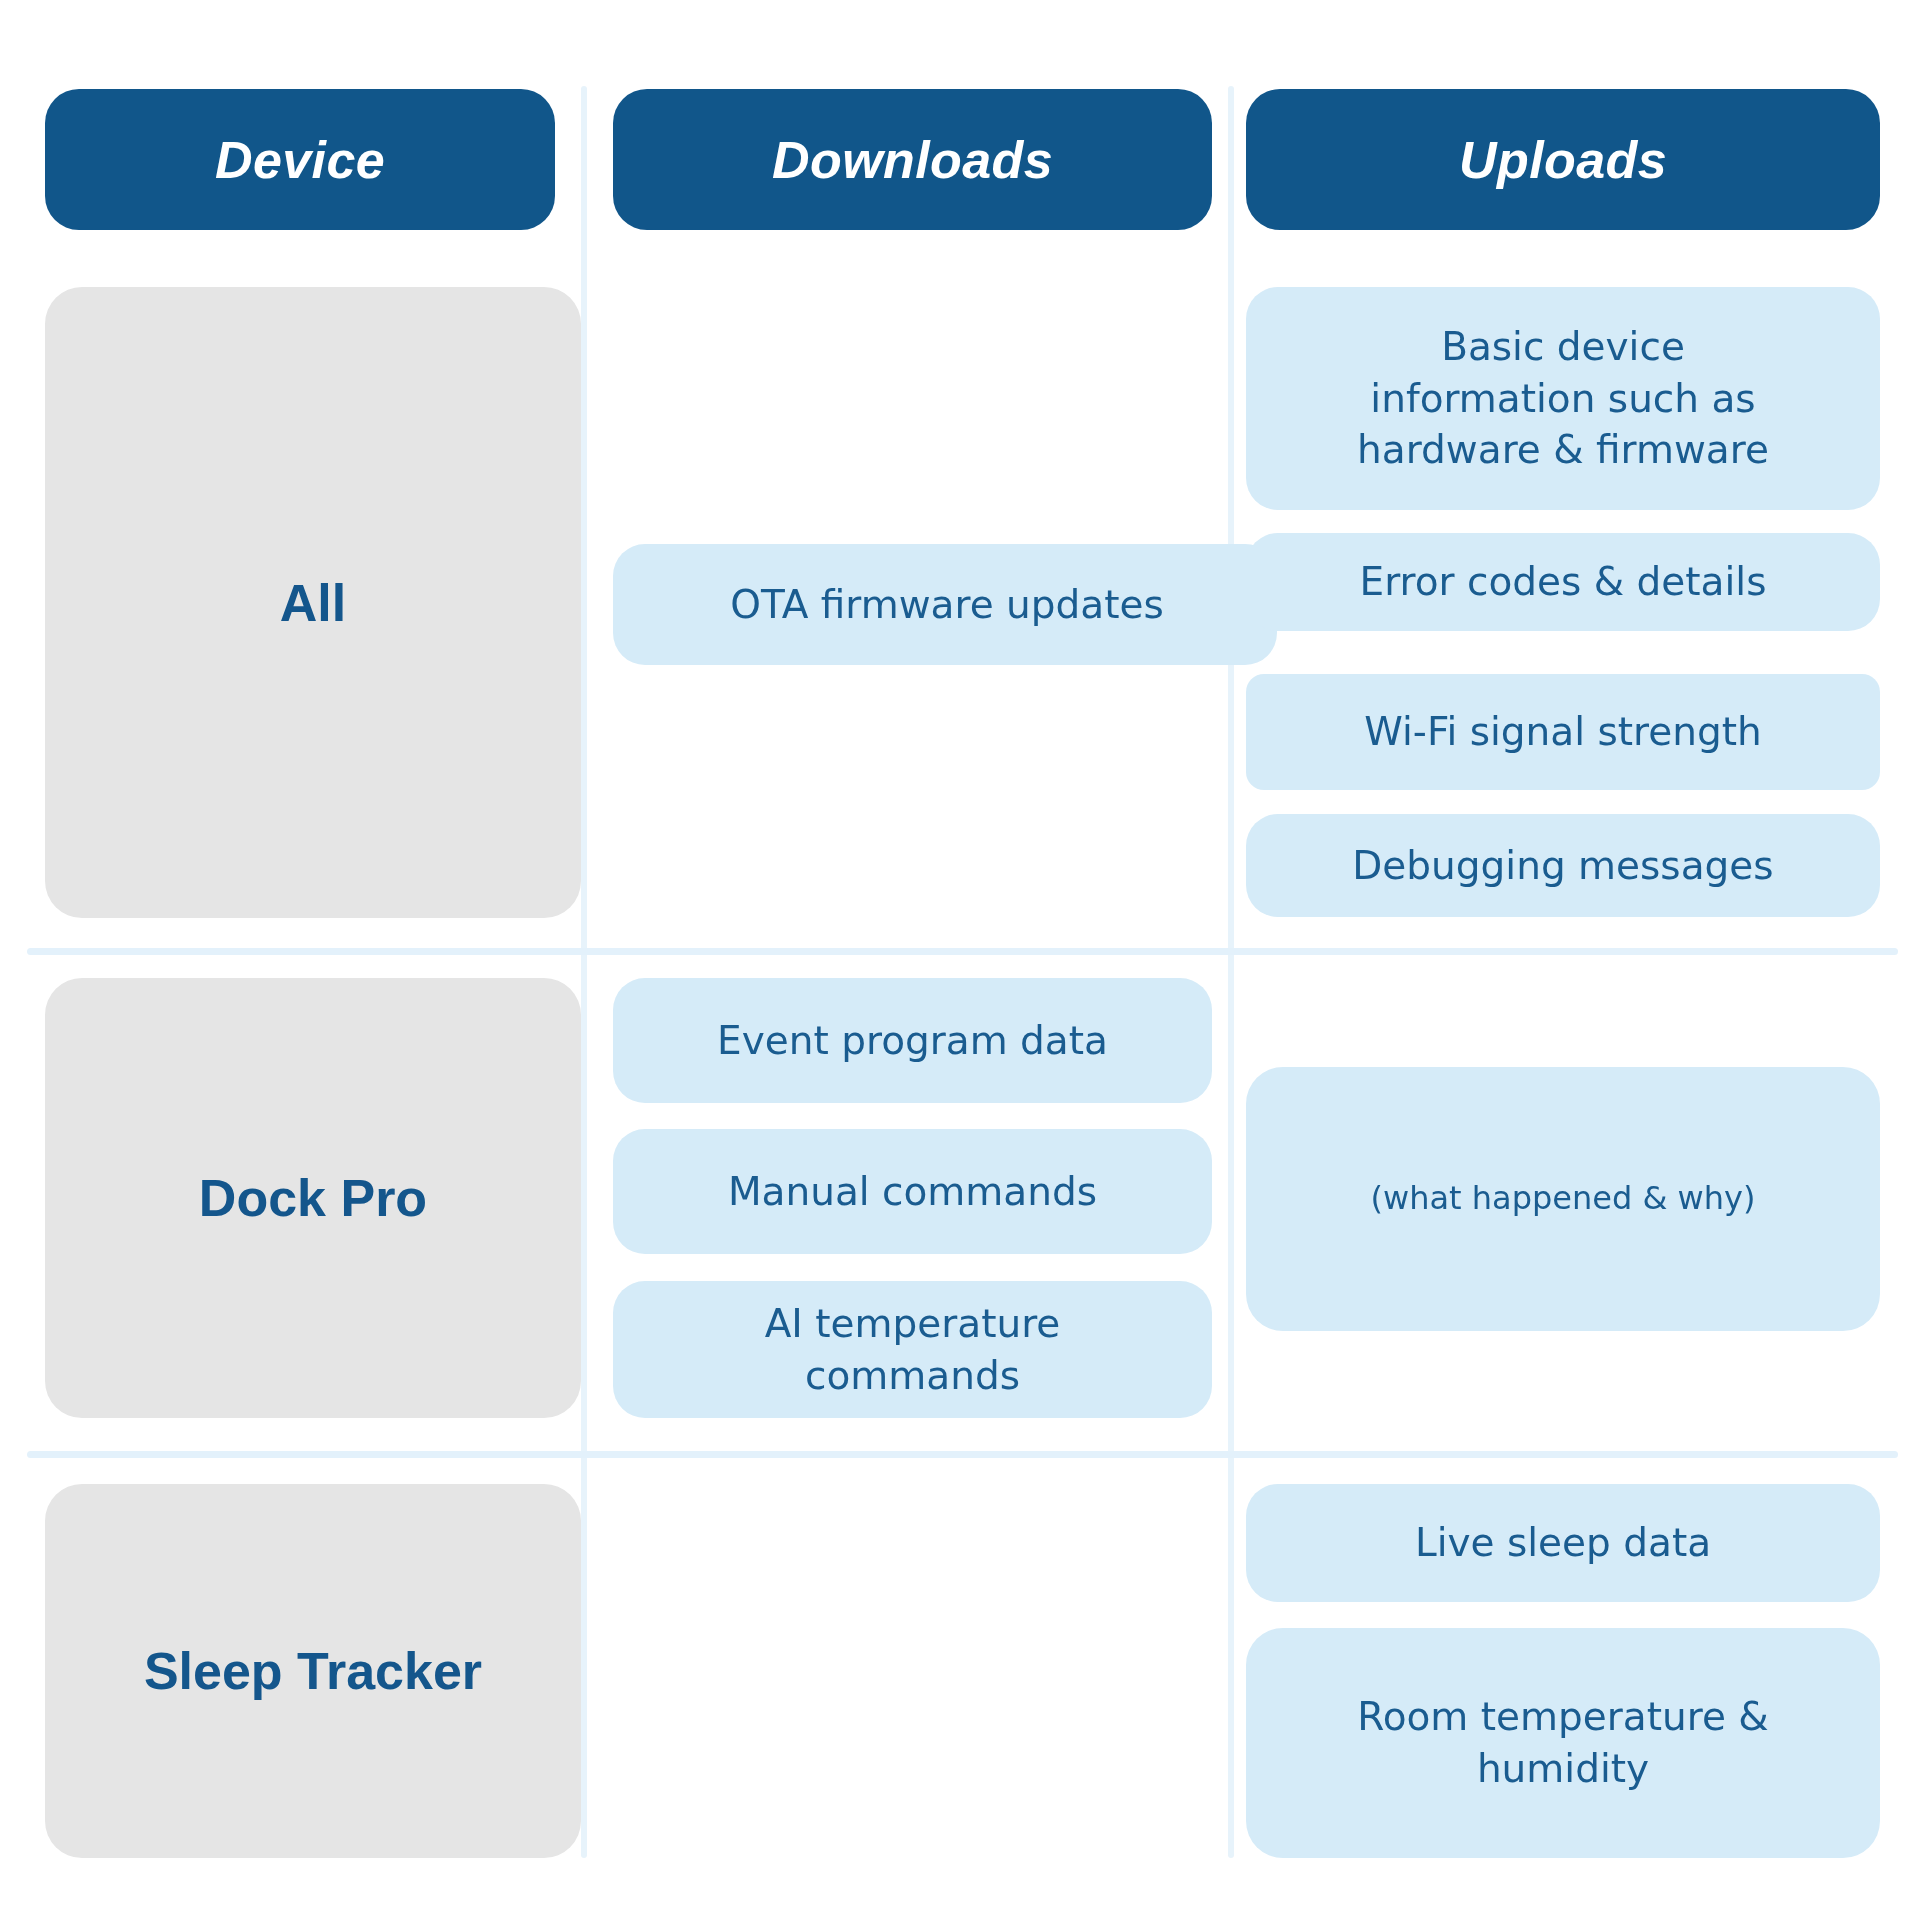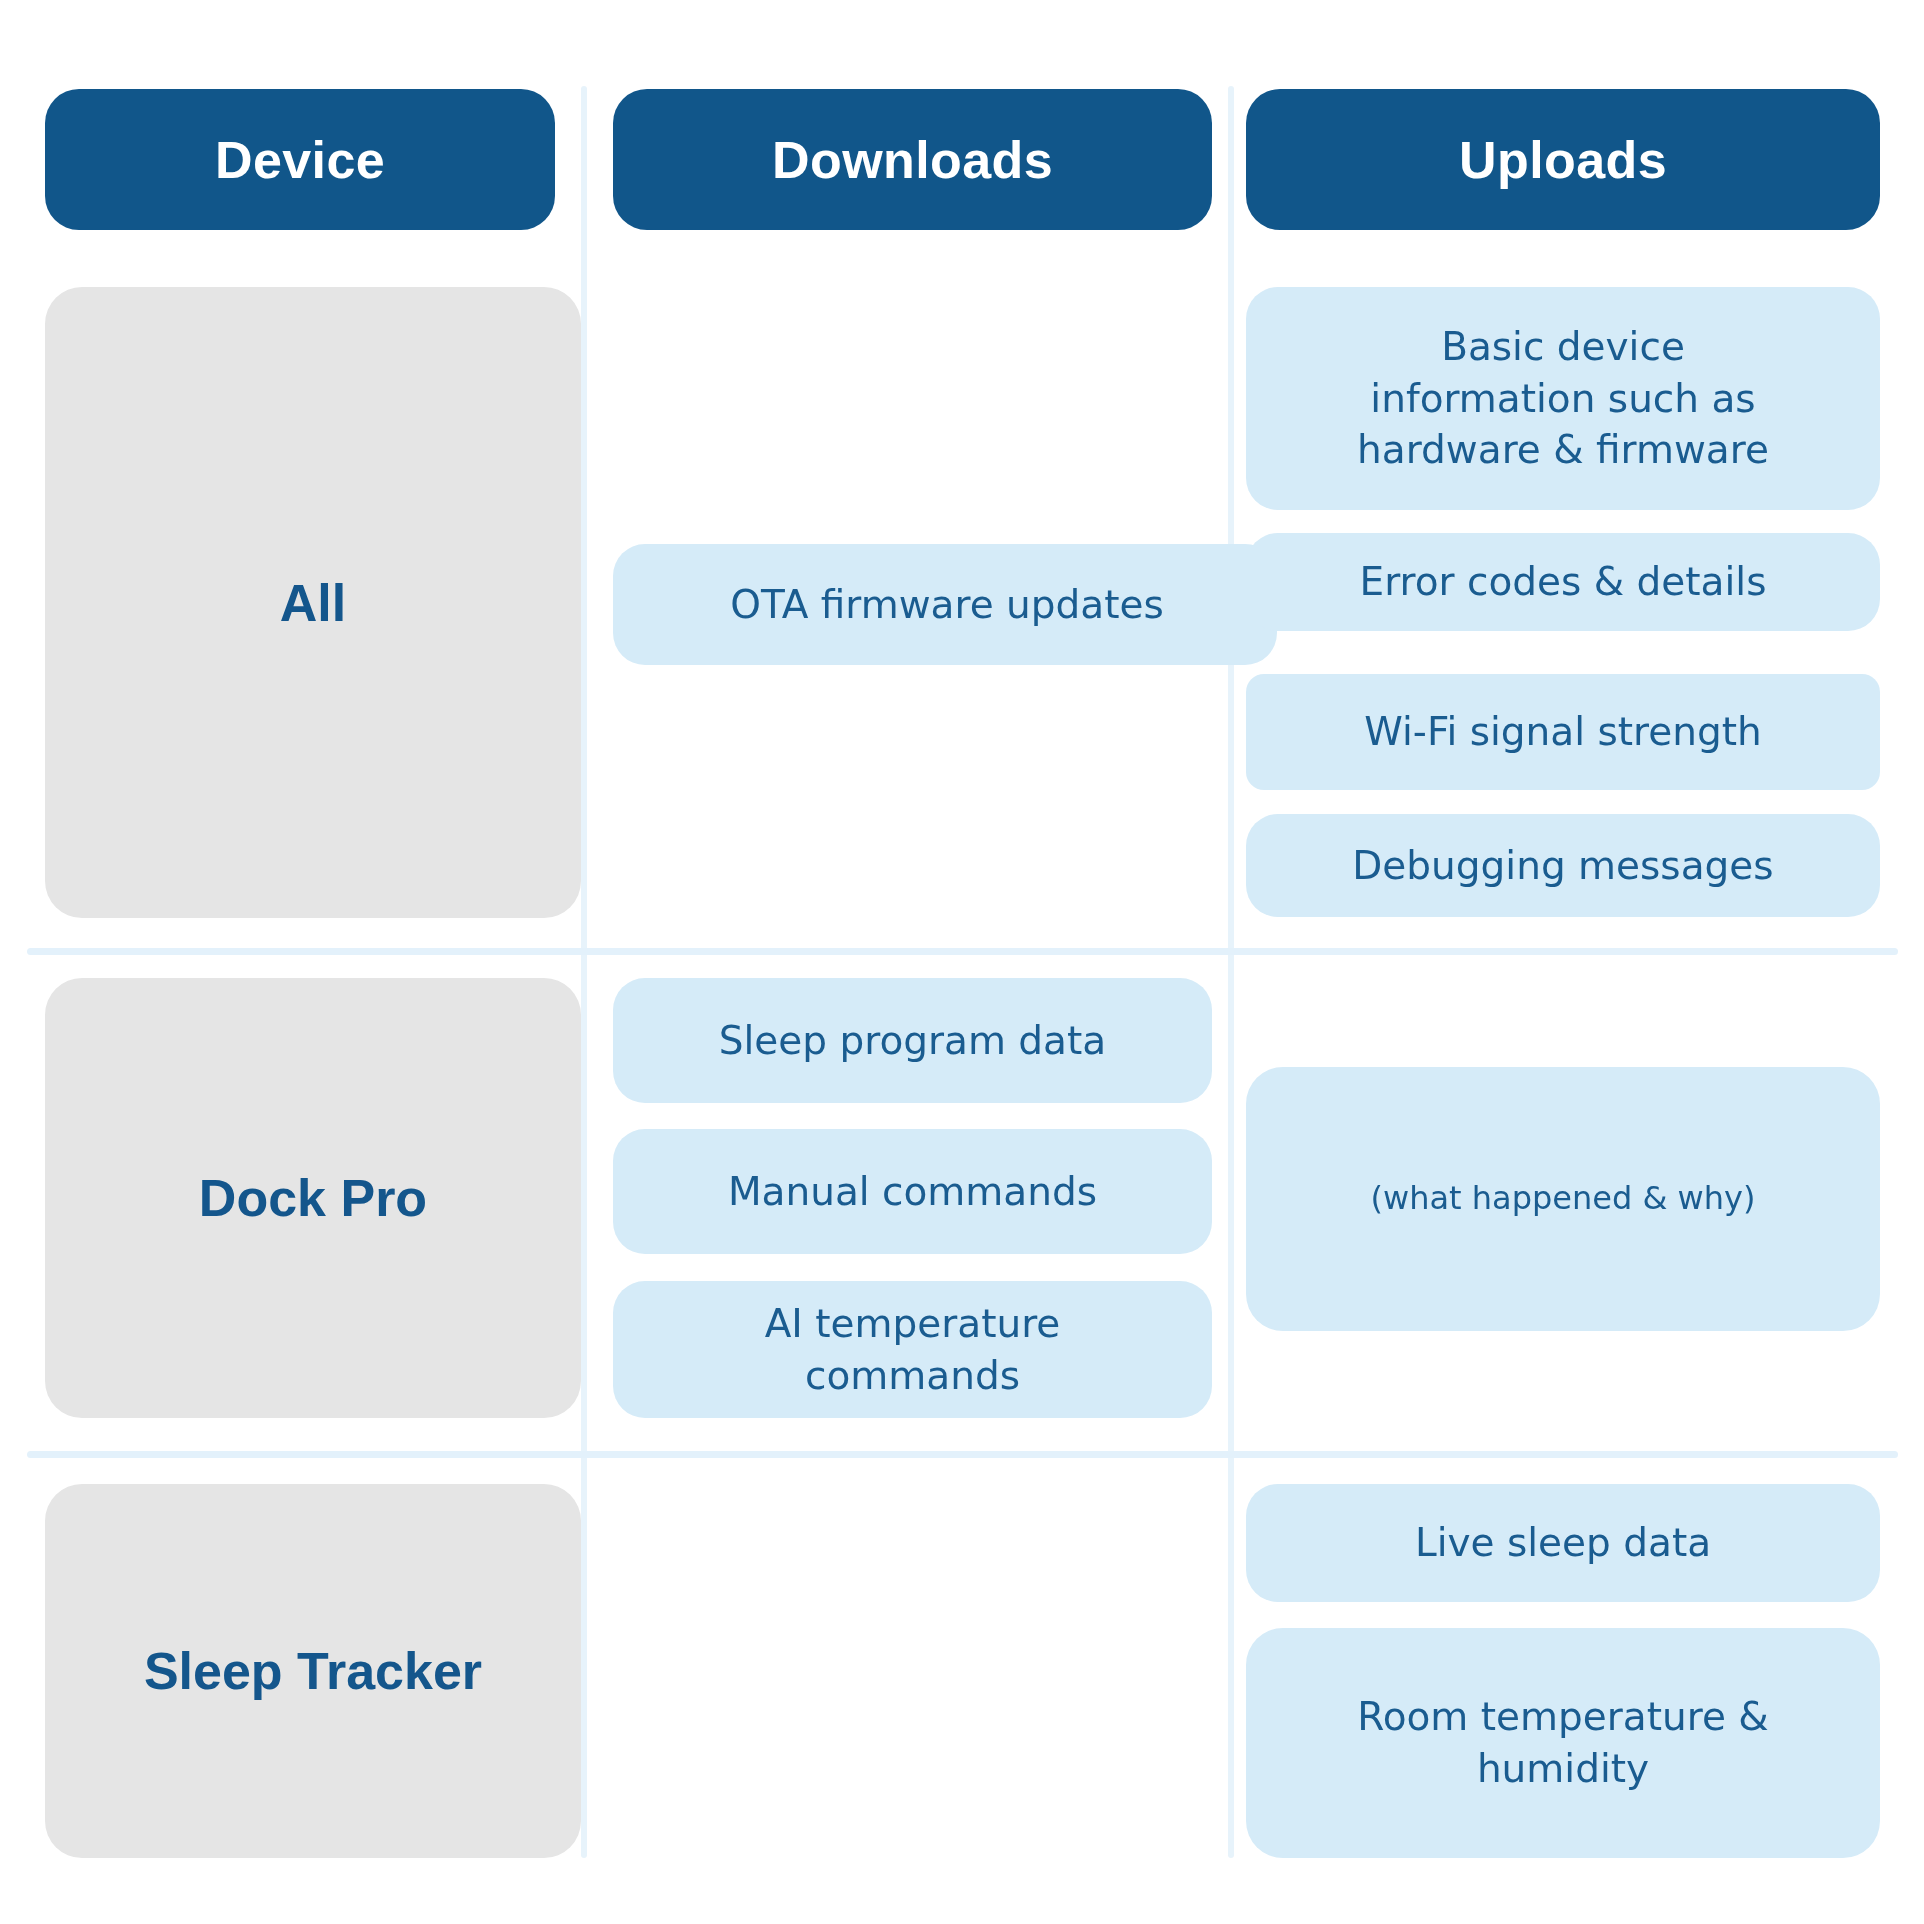--- a/index.html
+++ b/index.html
@@ -21,20 +21,21 @@
     background: #11568A;
     border-radius: 34px;
     color: #ffffff;
     display: flex;
     align-items: center;
     justify-content: center;
     font-family: "Liberation Sans", sans-serif;
     font-weight: bold;
     font-size: 52px;
     letter-spacing: 0.4px;
+    font-style: italic;
   }
   #hdr-device    { left: 45px;   width: 510px; }
   #hdr-downloads { left: 613px;  width: 599px; }
   #hdr-uploads   { left: 1246px; width: 634px; }
 
   
   .vdiv {
     position: absolute;
     top: 86px;
     height: 1772px;
@@ -127,21 +128,21 @@
   <div class="hdiv" id="hdiv-2"></div>
 
   <div class="device-cell" id="cell-all">All</div>
   <div class="item" id="cell-ota">OTA firmware updates</div>
   <div class="item" id="cell-basicinfo">Basic device information such as hardware &amp; firmware</div>
   <div class="item" id="cell-errorcodes">Error codes &amp; details</div>
   <div class="item" id="cell-wifi">Wi-Fi signal strength</div>
   <div class="item" id="cell-debug">Debugging messages</div>
 
   <div class="device-cell" id="cell-dockpro">Dock Pro</div>
-  <div class="item" id="cell-sleepprogram">Sleep program data</div>
+  <div class="item" id="cell-sleepprogram">Event program data</div>
   <div class="item" id="cell-manual">Manual commands</div>
   <div class="item" id="cell-aitemp">AI temperature commands</div>
   <div class="item" id="cell-eventlogs">
     <span class="sub">(what happened &amp; why)</span>
   </div>
 
   <div class="device-cell" id="cell-sleeptracker">Sleep Tracker</div>
   <div class="item" id="cell-livesleep">Live sleep data</div>
   <div class="item" id="cell-roomtemp">Room temperature &amp; humidity</div>
 

